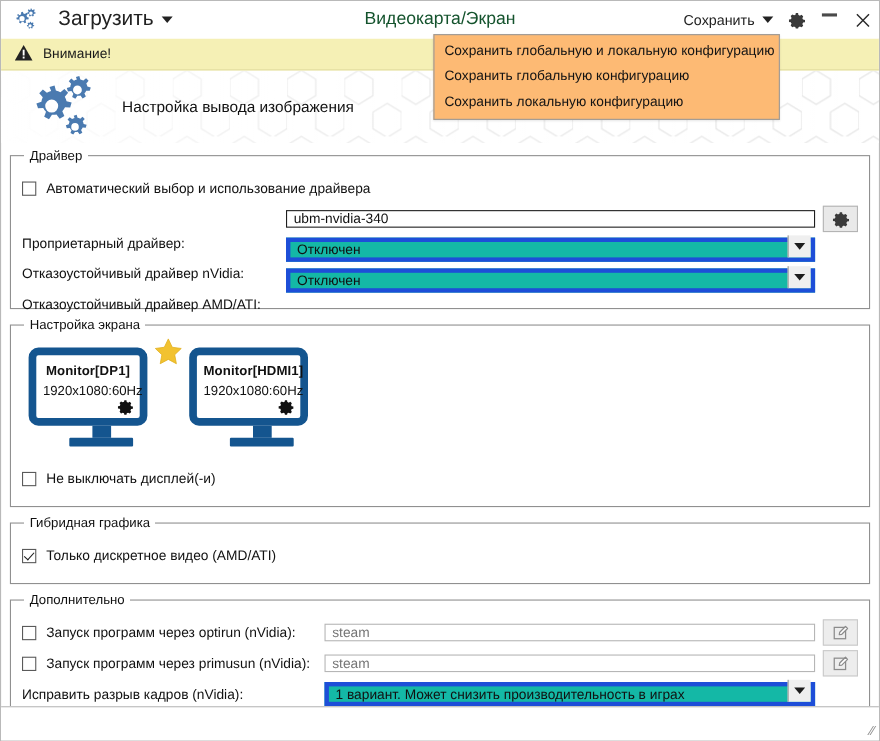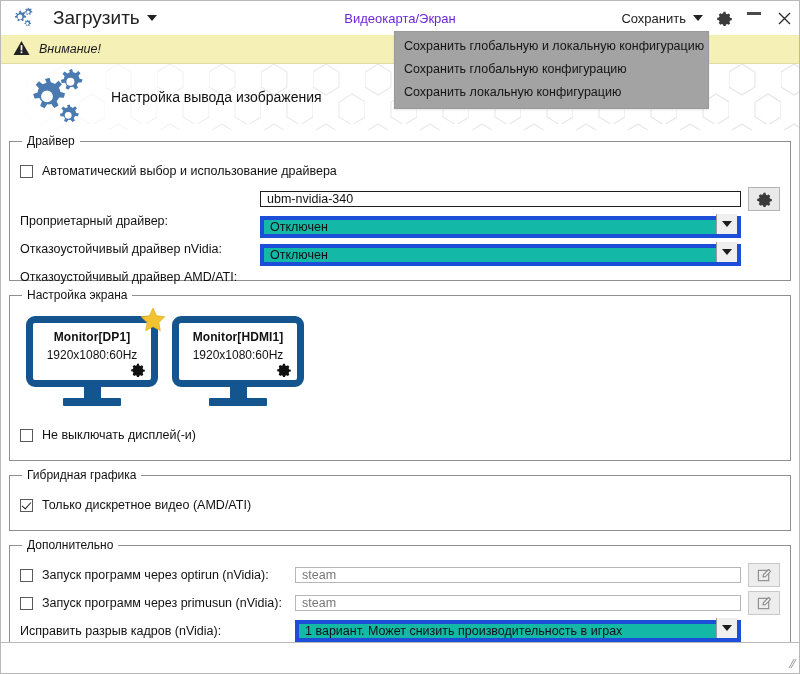--- a/index.html
+++ b/index.html
@@ -41,21 +41,21 @@
   }
   .caret{
     width:0;height:0;
     border-left:5px solid transparent;
     border-right:5px solid transparent;
     border-top:6px solid #222;
     display:inline-block;
   }
   .tb-title{
     position:absolute;left:0;right:0;text-align:center;
-    font-size:13px;color:#6d28d9;
+    font-size:16px;color:#14532d;
     pointer-events:none;
   }
   .tb-right{
     margin-left:auto;display:flex;align-items:center;
   }
   .tb-save{
     display:flex;align-items:center;gap:7px;
     font-size:13px;color:#222;padding:3px 6px;
   }
   .tb-icon{
@@ -64,21 +64,21 @@
     color:#3a3a3a;
   }
   .tb-icon.min{font-size:18px;font-weight:bold;padding-bottom:8px;}
   .tb-icon.close{font-size:17px;}
 
   
   .menu{
     position:absolute;
     left:393px;top:30px;
     width:313px;
-    background:#a3a3a3;
+    background:#fdba74;
     border:1px solid #9a9a9a;
     z-index:60;
     padding:3px 0 4px 0;
     box-shadow:0 1px 2px rgba(0,0,0,.10);
   }
   .menu-item{
     padding:4px 9px 5px 9px;
     font-size:12.5px;
     color:#141414;
     white-space:nowrap;
@@ -87,21 +87,21 @@
 
   
   .warnbar{
     height:28px;flex:0 0 28px;
     background:#f5f0b5;
     display:flex;align-items:center;
     padding-left:12px;gap:9px;
     border-bottom:1px solid #e2dc9e;
     position:relative;z-index:10;
   }
-  .warn-text{font-size:12.5px;color:#1a1a1a;font-style:italic;}
+  .warn-text{font-size:12.5px;color:#1a1a1a;}
 
   
   .banner{
     height:66px;flex:0 0 66px;
     position:relative;
     overflow:hidden;
     background:#ffffff;
     display:flex;align-items:center;
   }
   .banner-hex{
@@ -227,21 +227,21 @@
   .sqbtn.light{background:#ededed;border-color:#c9c9c9;}
 
   
   .monitors{
     display:flex;align-items:flex-start;
     gap:14px;
     padding:8px 6px 4px 6px;
   }
   .mon-wrap{position:relative;width:132px;}
   .mon{
-    width:132px;
+    width:108px;
     border:7px solid #14558f;
     border-radius:9px;
     background:#fff;
     box-sizing:border-box;
     padding:7px 6px 3px 6px;
     text-align:center;
     position:relative;
   }
   .mon-name{
     font-size:12px;font-weight:bold;color:#111;

